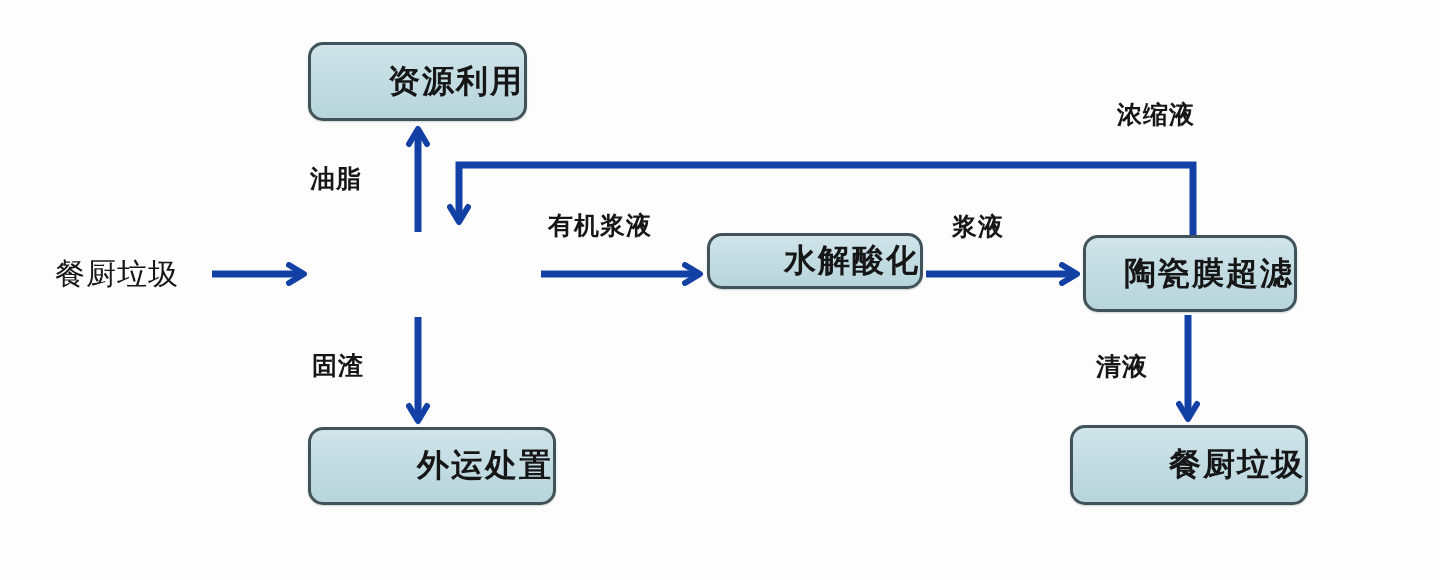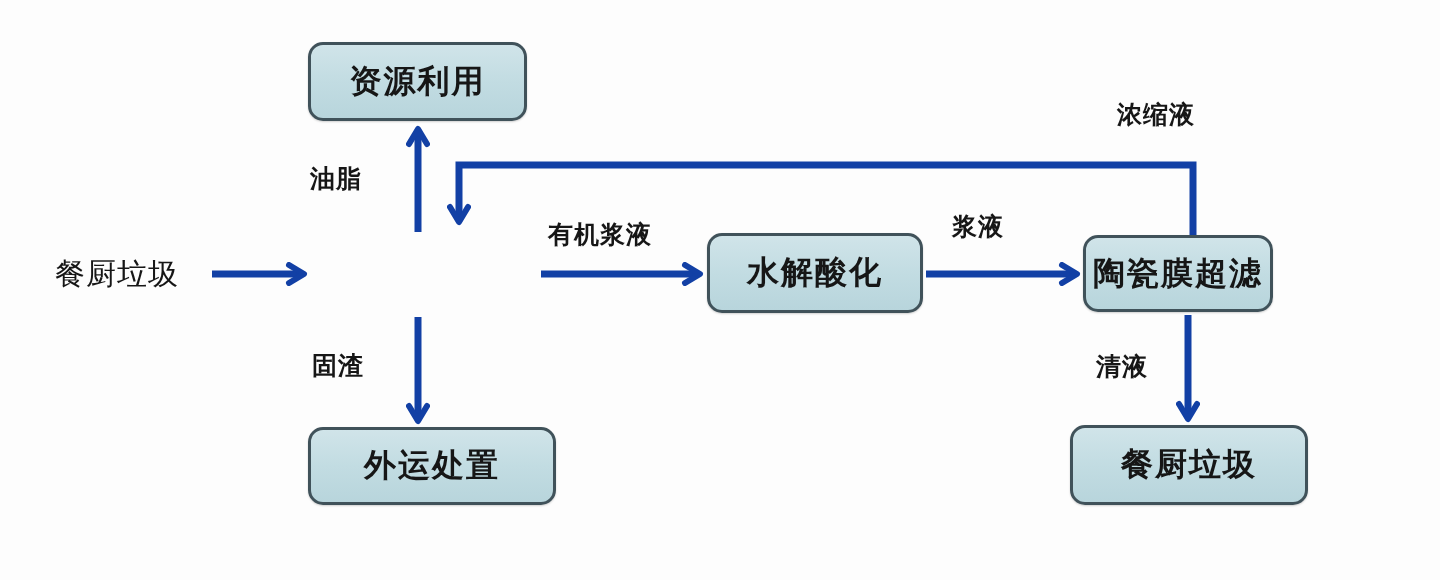--- a/index.html
+++ b/index.html
@@ -8,48 +8,48 @@
     width:1440px;height:580px;
     background:#fdfdfd;
     overflow:hidden;
     font-family:"DejaVu Serif","Liberation Serif",serif;
   }
   .arrow-layer{
     position:absolute;left:0;top:0;width:1440px;height:580px;
   }
   .node{
     position:absolute;
-    display:flex;align-items:center;justify-content:center;
+    display:flex;align-items:center;justify-content:flex-end;
     box-sizing:border-box;
     border:3px solid var(--box-border,#40525a);
     border-radius:15px;
     background:linear-gradient(180deg,#d0e4e9 0%,var(--box-fill,#c2dce2) 50%,#b8d5dc 100%);
     color:var(--text,#161616);
     font-size:32px;font-weight:700;
     letter-spacing:2px;
     white-space:nowrap;
     box-shadow:0 1px 2px rgba(0,0,0,0.18);
   }
   .node-resource-use   {left:308px; top:42px;  width:219px; height:79px;}
   .node-three-phase    {left:310px; top:233px; width:228px; height:82px;}
-  .node-hydrolysis     {left:707px; top:233px; width:216px; height:80px;}
-  .node-ceramic-uf     {left:1083px;top:235px; width:190px; height:77px;font-family:Liberation Serif, serif;}
+  .node-hydrolysis     {left:707px; top:233px; width:216px; height:56px;}
+  .node-ceramic-uf     {left:1083px;top:235px; width:214px; height:77px;font-family:Liberation Serif, serif;}
   .node-disposal       {left:308px; top:427px; width:248px; height:78px;}
   .node-carbon-recovery{left:1070px;top:425px; width:238px; height:80px;}
   .flow-label{
     position:absolute;
     color:var(--text,#161616);
     font-size:25px;font-weight:700;
     letter-spacing:1px;
     white-space:nowrap;
   }
   .label-source        {left:55px;  top:254px; font-size:30px; font-weight:400;}
   .label-grease        {left:310px; top:162px;}
   .label-solid-residue {left:312px; top:349px;}
-  .label-organic-slurry{left:548px; top:218px;}
+  .label-organic-slurry{left:548px; top:209px;}
   .label-slurry        {left:952px; top:210px;}
   .label-concentrate   {left:1117px;top:98px;}
   .label-clear-liquid  {left:1096px;top:350px;}
 </style>
 </head>
 <body>
 
 <div class="canvas">
 
   <svg class="arrow-layer" viewBox="0 0 1440 580" aria-hidden="true">

